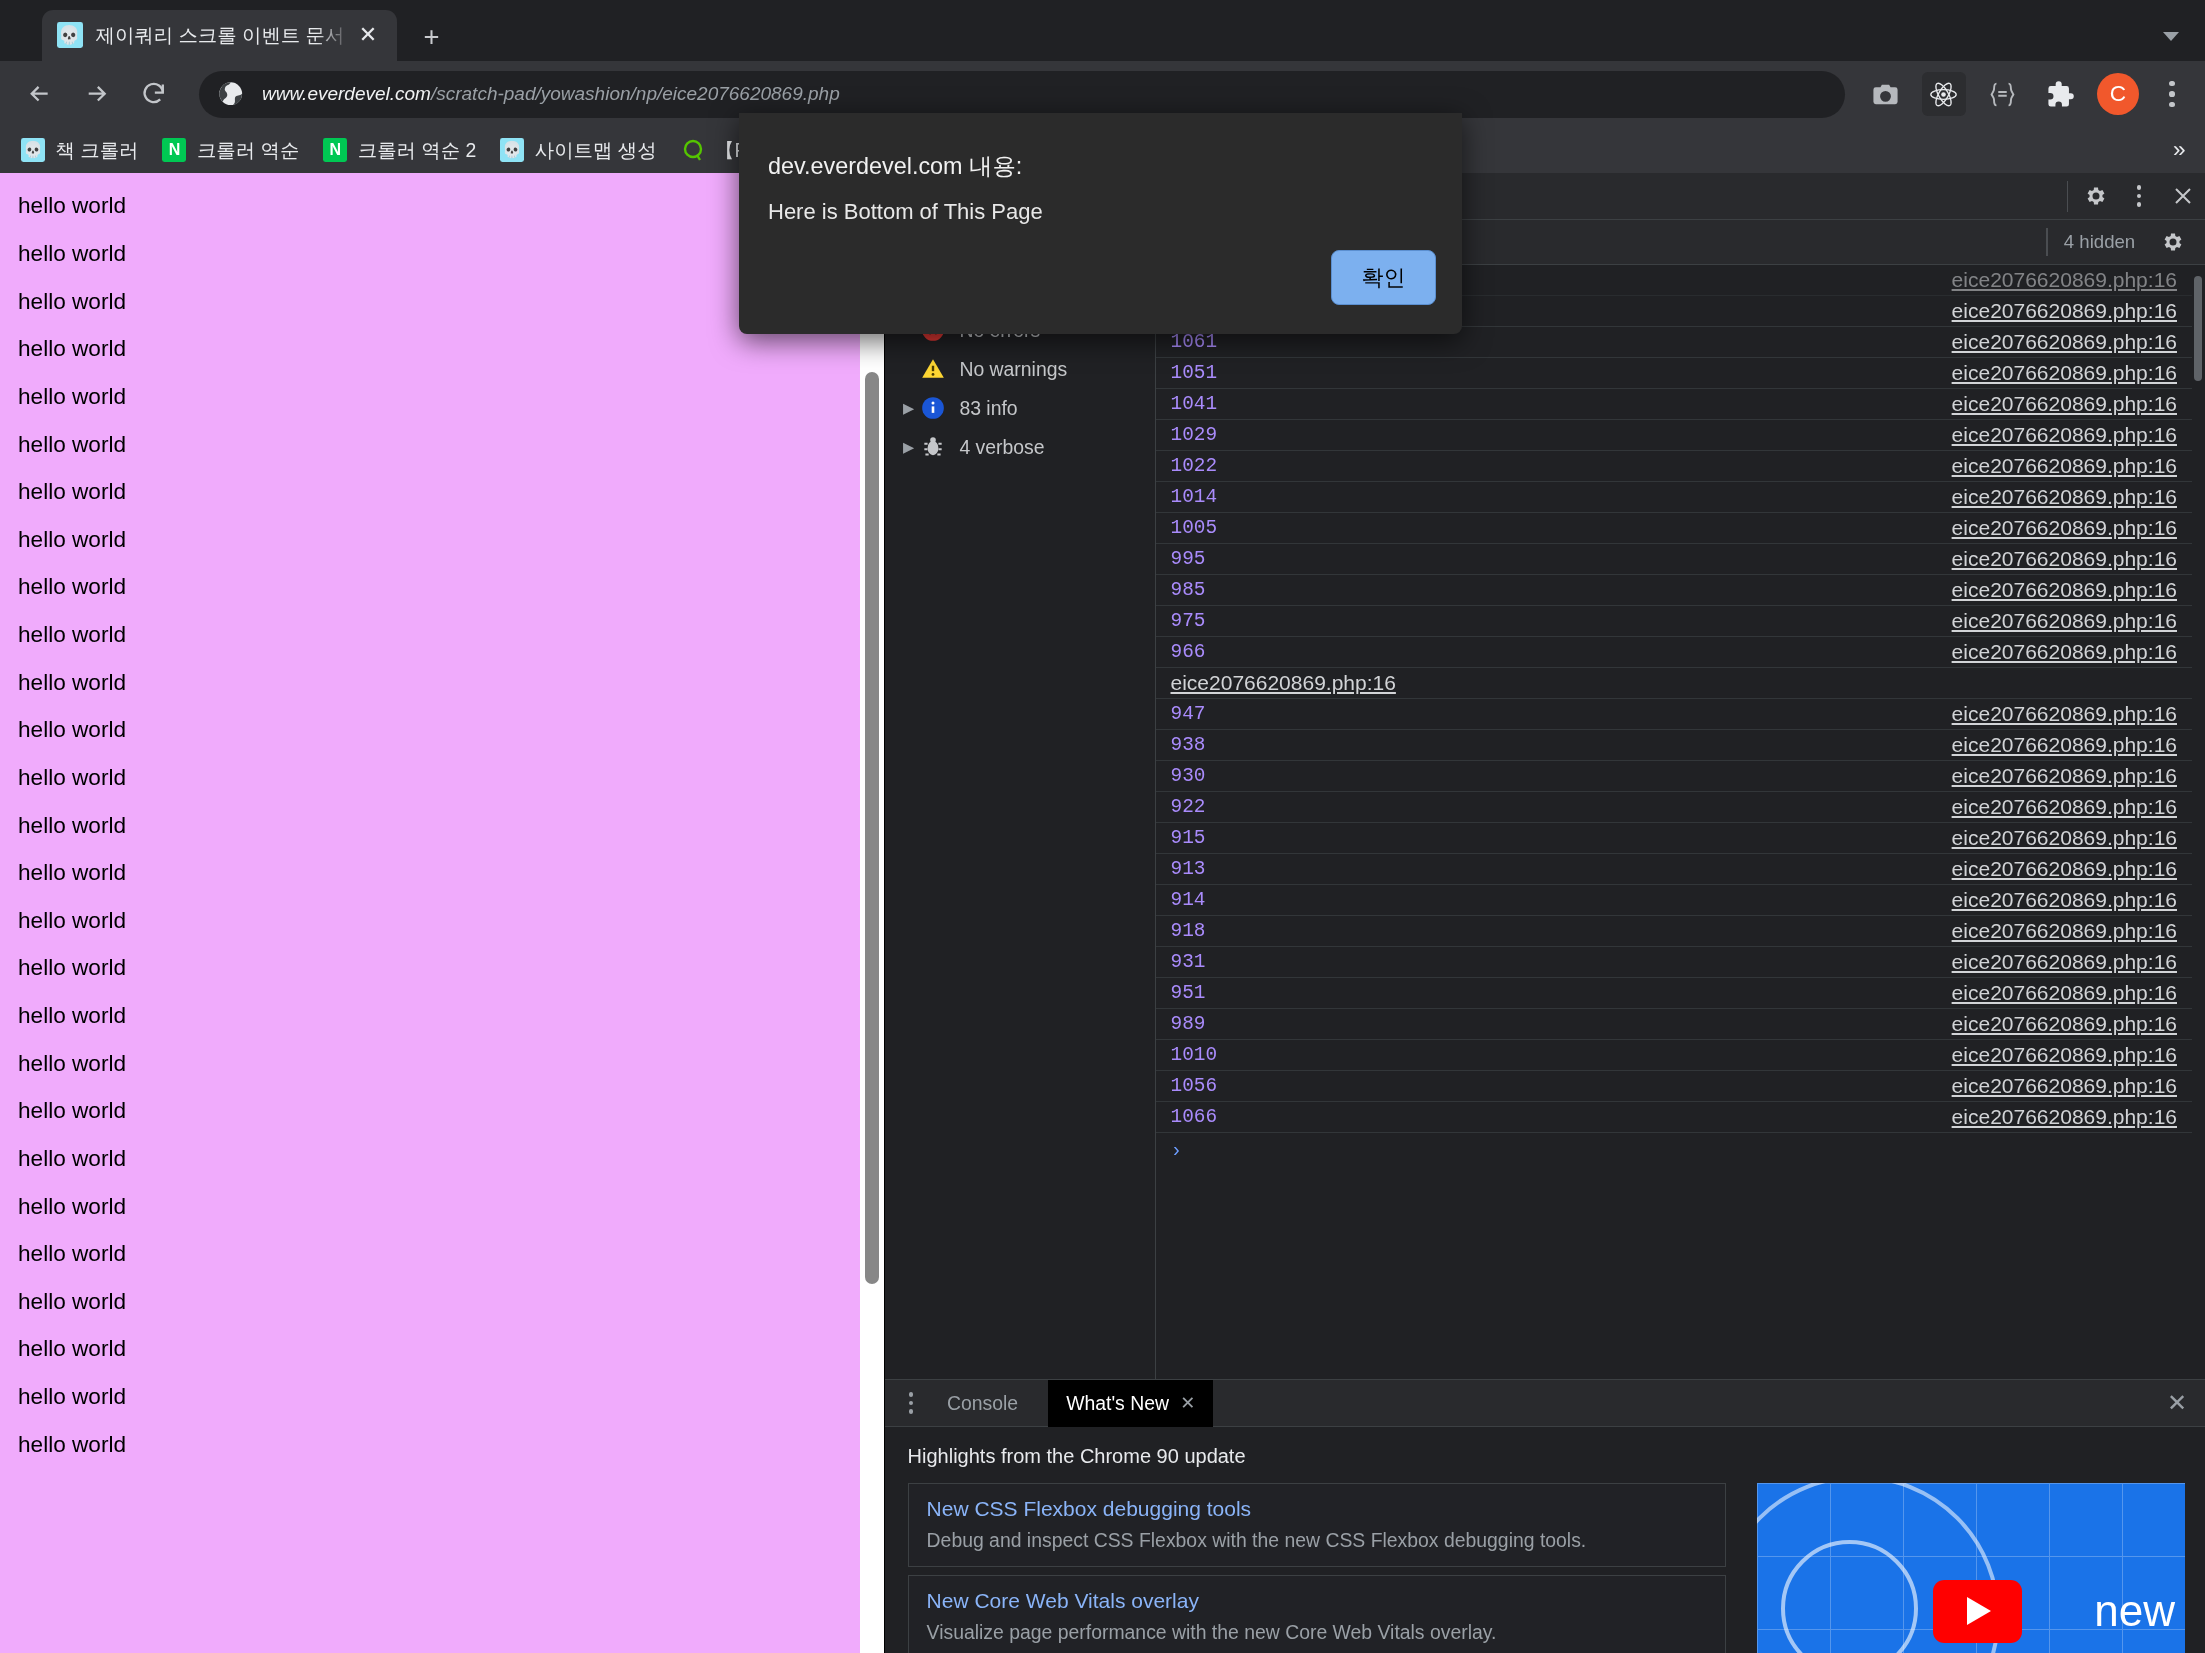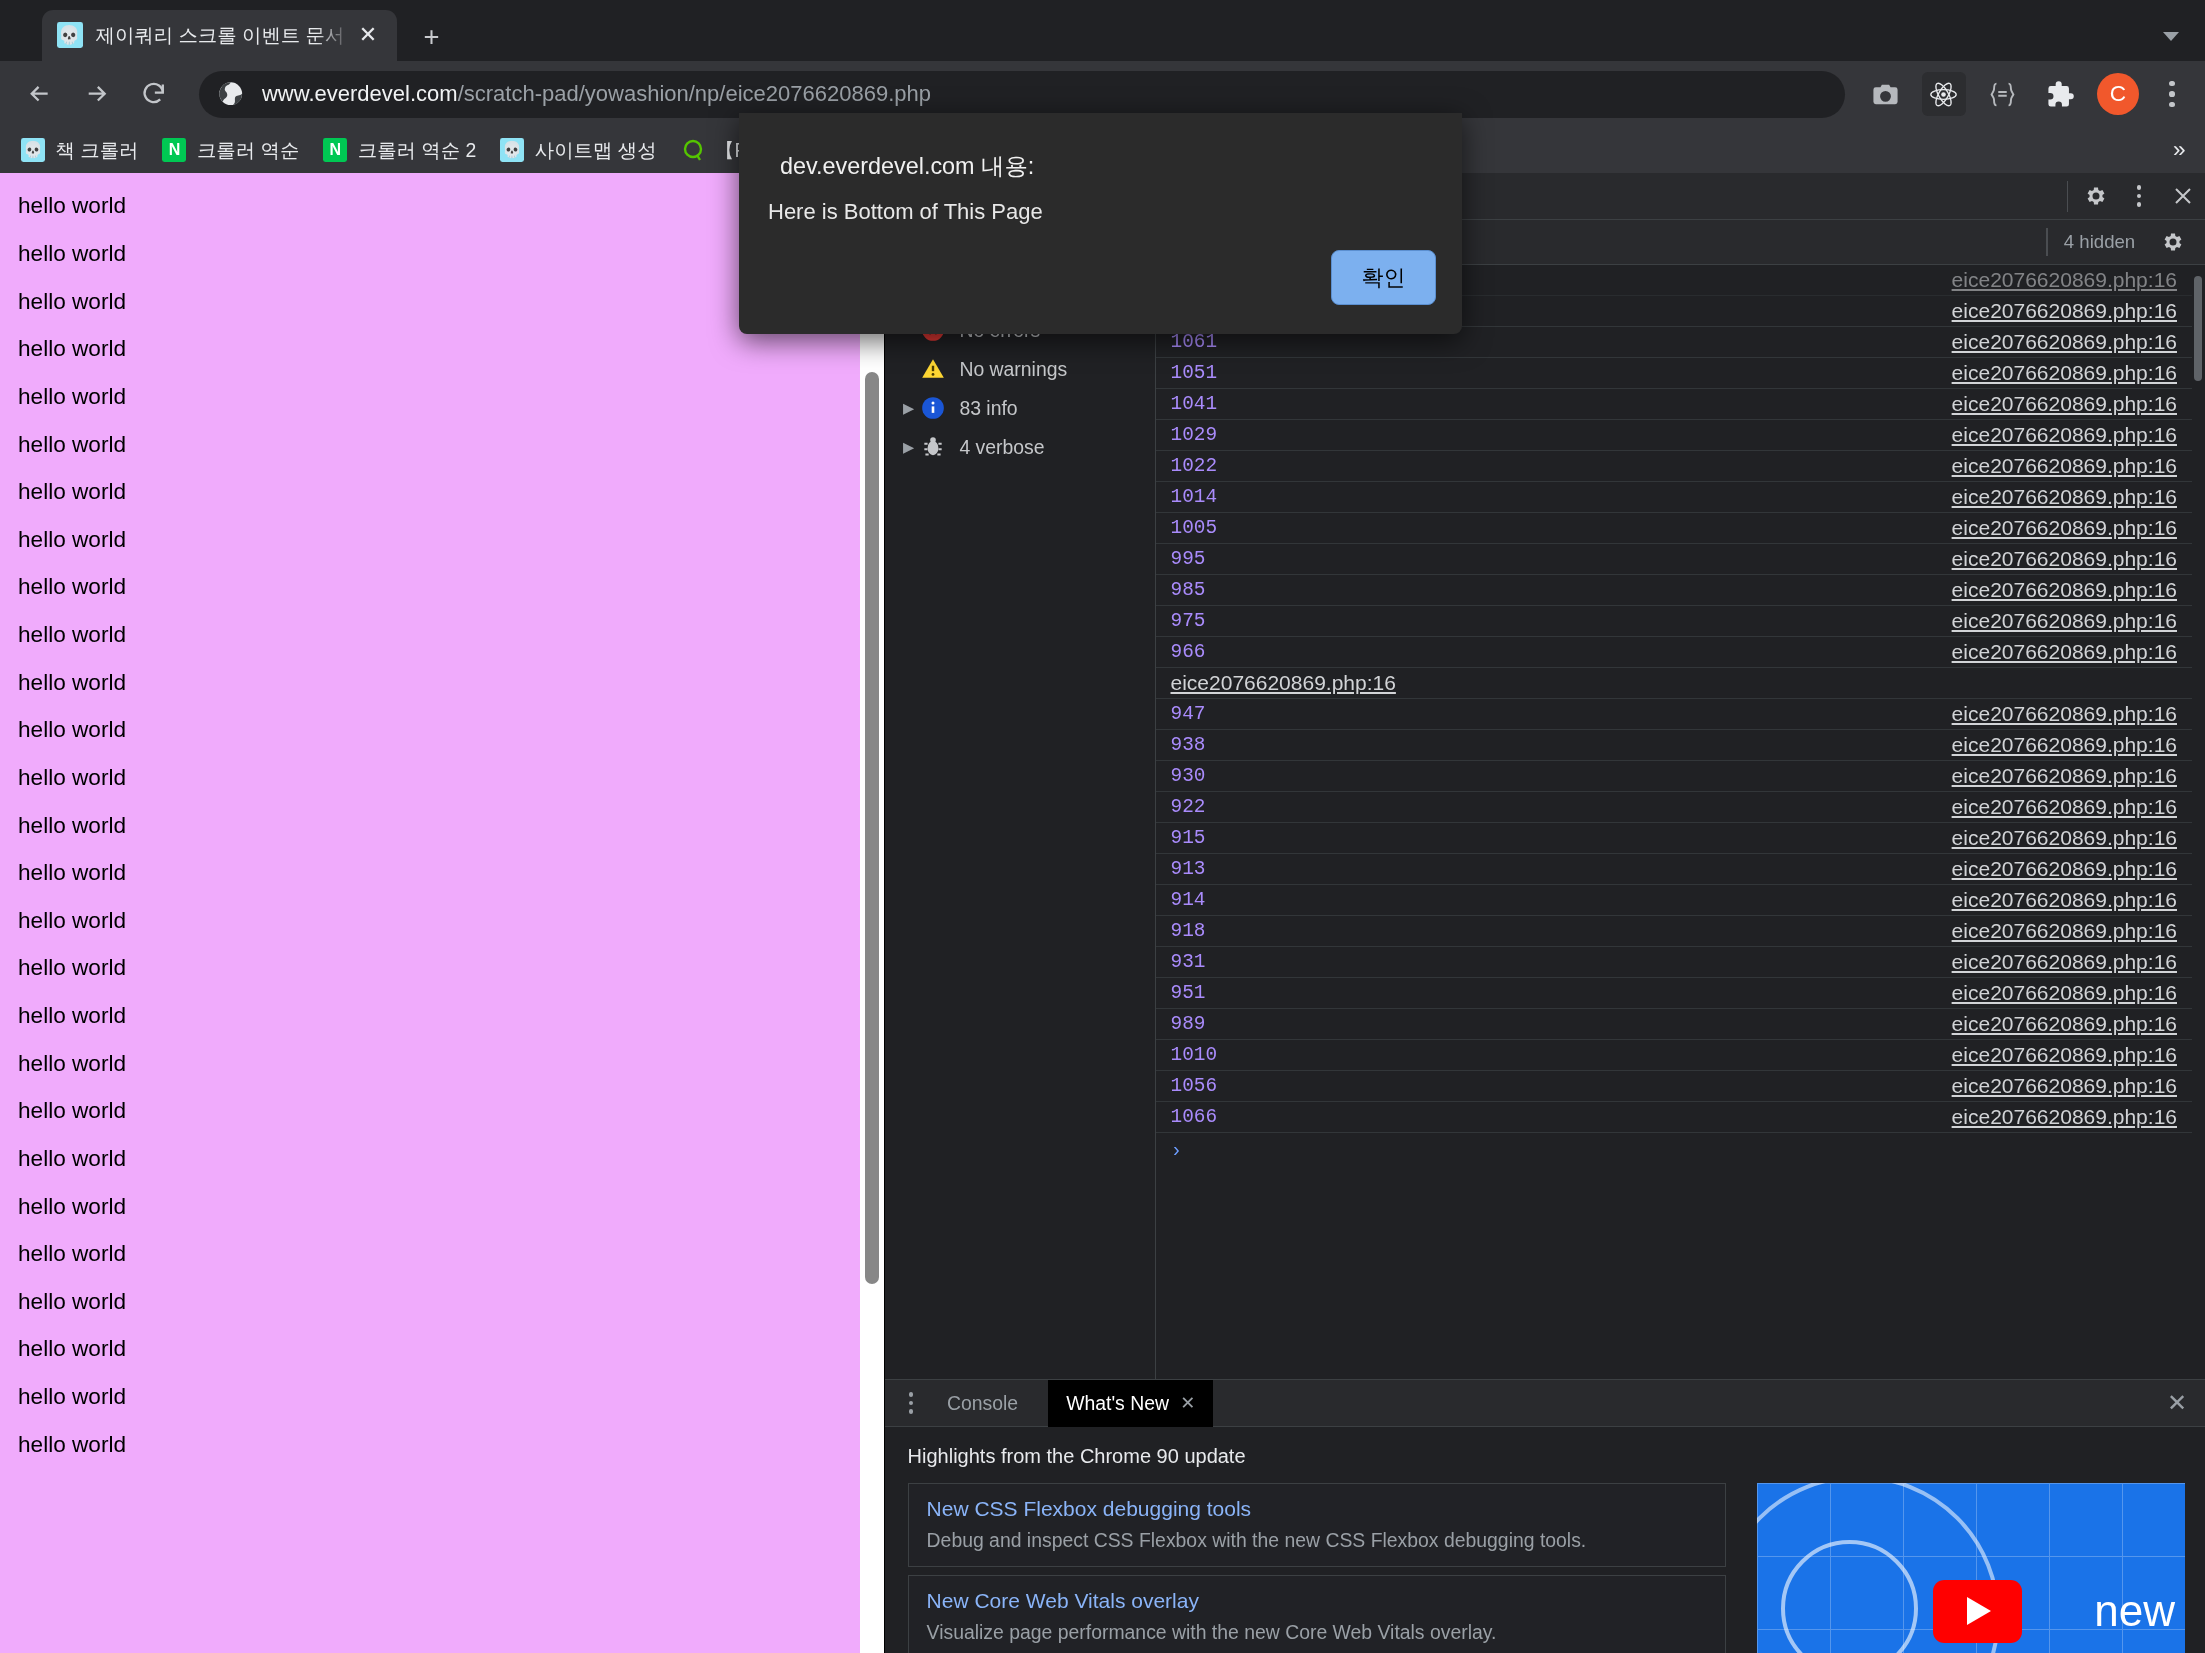--- a/index.html
+++ b/index.html
@@ -56,21 +56,21 @@
     color:#c3c6ca; display:flex; align-items:center; justify-content:center;
   }
   .navbtn:first-child{ margin-left:18px; }
   .navbtn svg{ width:27.4px; height:27.4px; }
   .omnibox{
     flex:1; height:47px; margin:0 18px 0 22.6px; background:#202124;
     border-radius:23.4px; display:flex; align-items:center; padding:0 18px;
     min-width:0;
   }
   .globe{ width:27.4px; height:27.4px; flex:none; margin-right:18px; }
-  .url{ font-size:22px; color:#9aa0a6; white-space:nowrap; overflow:hidden; }
+  .url{ font-size:19px; color:#9aa0a6; white-space:nowrap; overflow:hidden;font-style:italic; }
   .url b{ color:#f1f3f4; font-weight:400; }
   .tbicon{
     width:44px; height:44px; flex:none; margin-right:14.5px;
     display:flex; align-items:center; justify-content:center; color:#b6b9bd;
   }
   .tbicon svg{ width:29px; height:29px; }
   .react-chip{ background:#2c2d30; border-radius:5.7px; }
   .avatar{
     width:42px; height:42px; flex:none; margin-right:13px; border-radius:50%;
     background:#f1582c; color:#fff; font-size:22.6px;
@@ -260,21 +260,21 @@
     border-top:14.5px solid transparent;border-bottom:14.5px solid transparent;
     margin-left:4.8px; display:block;
   }
 
   
   .dlg-shadow{
     position:absolute; left:739px; top:113px; width:723px; height:221px;
     background:#2b2b2b; border-radius:0 0 8px 8px;
     box-shadow:0 6.5px 27.4px rgba(0,0,0,.6);
   }
-  .dlg-title{ position:absolute; left:29px; top:37px; font-size:23.4px; color:#f1f1f1;margin-left:12px; }
+  .dlg-title{ position:absolute; left:29px; top:37px; font-size:23.4px; color:#f1f1f1; }
   .dlg-msg{ position:absolute; left:29px; top:86px; font-size:22px; color:#e8e8e8; }
   .dlg-ok{
     position:absolute; right:26px; bottom:29px; width:105px; height:55px;
     background:#7cb0ef; border:0.8px solid #5b8fd0; border-radius:8px;
     color:#000; font-size:22px; display:flex; align-items:center; justify-content:center;
   }
 </style>
 </head>
 <body>
 

